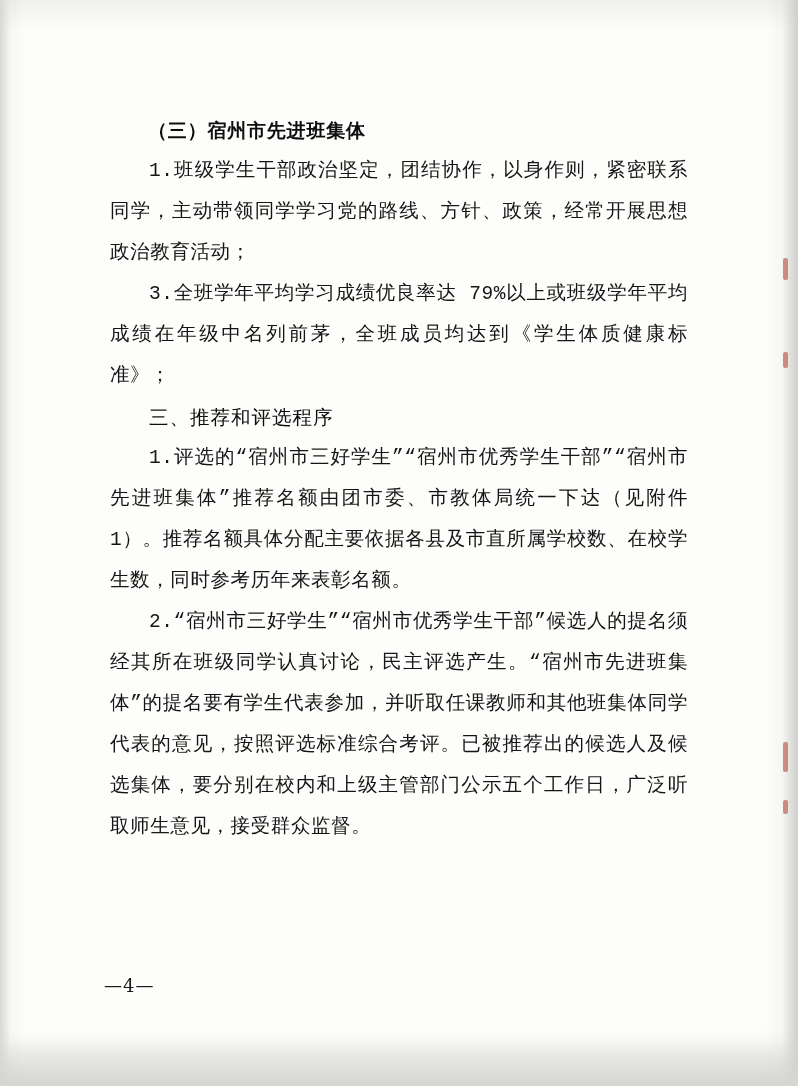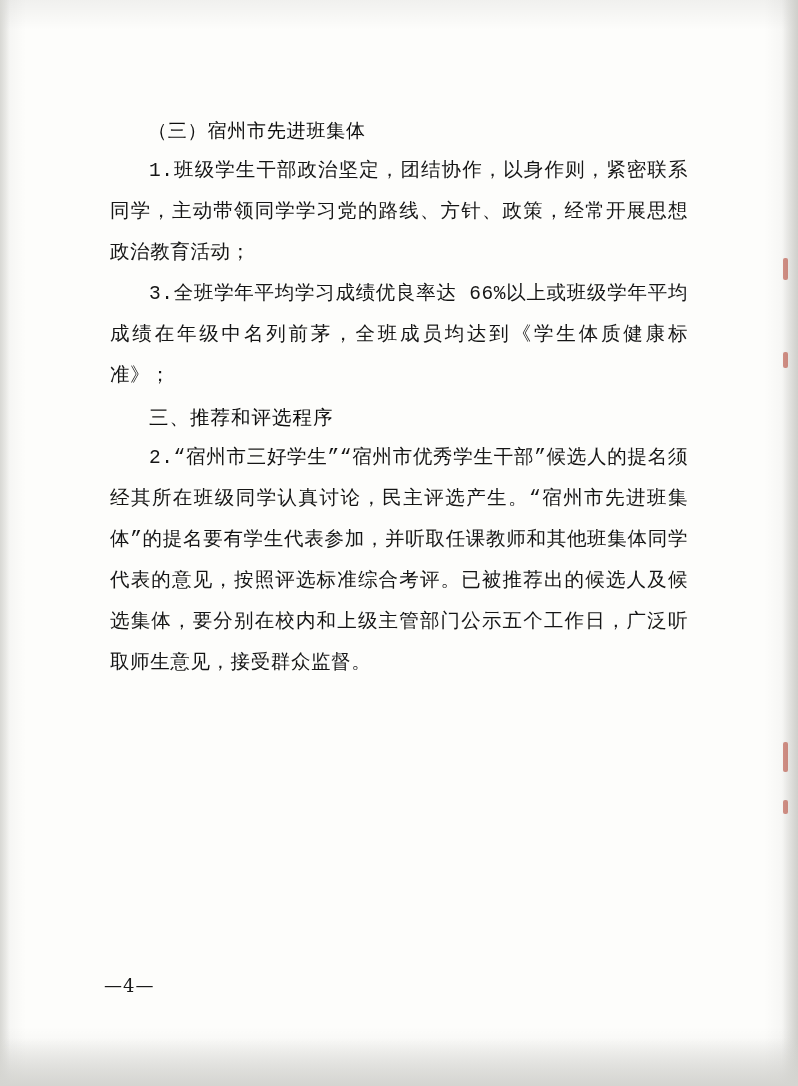--- a/index.html
+++ b/index.html
@@ -93,21 +93,21 @@
     font-size: 19.5px;
     line-height: 41px;
     color: #0d0d0d;
     letter-spacing: 1px;
     text-indent: 2em;
     margin: 0;
   }
 
   .subheading {
     font-family: "DejaVu Sans", "Liberation Sans", sans-serif;
-    font-weight: normal;
+    font-weight: bold;
     font-size: 19px;
     line-height: 41px;
     color: #0d0d0d;
     letter-spacing: 0.8px;
     text-indent: 2em;
     margin: 0;
   }
 
   .page-number {
     position: absolute;
@@ -133,25 +133,26 @@
   <div class="margin-mark mm3"></div>
   <div class="margin-mark mm4"></div>
 
   <div class="content">
 
     <p class="subheading">（三）宿州市先进班集体</p>
 
     <p class="para indent">1.班级学生干部政治坚定，团结协作，以身作则，紧密联系同学，主动带领同学学习党的路线、方针、政策，经常开展思想政治教育活动；</p>
 
 
-    <p class="para indent">3.全班学年平均学习成绩优良率达 66%以上或班级学年平均成绩在年级中名列前茅，全班成员均达到《学生体质健康标准》；</p>
+    <p class="para indent">3.全班学年平均学习成绩优良率达 79%以上或班级学年平均成绩在年级中名列前茅，全班成员均达到《学生体质健康标准》；</p>
 
 
     <p class="heading">三、推荐和评选程序</p>
 
+    <p class="para indent">1.评选的“宿州市三好学生”“宿州市优秀学生干部”“宿州市先进班集体”推荐名额由团市委、市教体局统一下达（见附件 1）。推荐名额具体分配主要依据各县及市直所属学校数、在校学生数，同时参考历年来表彰名额。</p>
 
     <p class="para indent">2.“宿州市三好学生”“宿州市优秀学生干部”候选人的提名须经其所在班级同学认真讨论，民主评选产生。“宿州市先进班集体”的提名要有学生代表参加，并听取任课教师和其他班集体同学代表的意见，按照评选标准综合考评。已被推荐出的候选人及候选集体，要分别在校内和上级主管部门公示五个工作日，广泛听取师生意见，接受群众监督。</p>
 
   </div>
 
   <div class="page-number">—4—</div>
 
 </div>
 
 </body></html>

